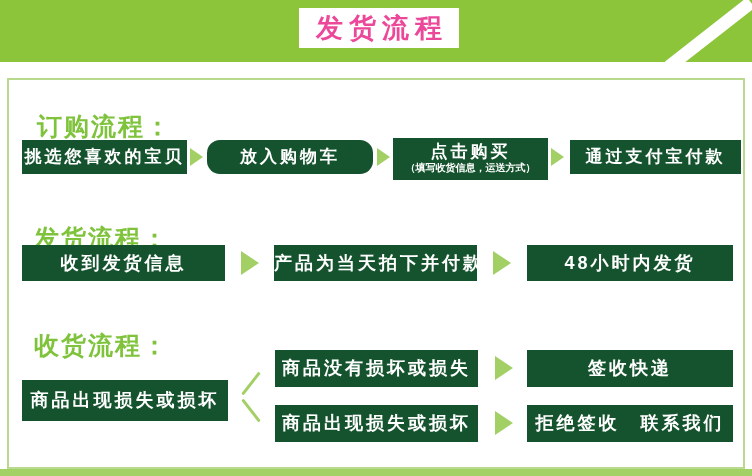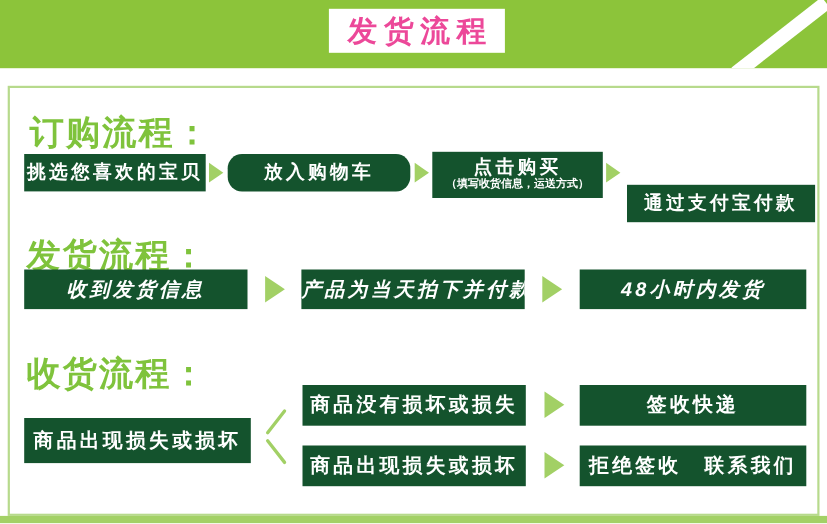--- a/index.html
+++ b/index.html
@@ -28,30 +28,30 @@
   .content-frame {
     position:absolute; left:7px; top:78px; width:734px; height:387px;
     border:2px solid #b7da8c; background:#ffffff;
   }
   .footer-bar {
     position:absolute; left:0; top:469px; width:752px; height:7px;
     background:#a3d166;
   }
   
   .sec-h {
-    position:absolute; margin:2px; color:#7fc33c; font-size:31px;
+    position:absolute; margin:12px; color:#7fc33c; font-size:25px;
     font-weight:bold; letter-spacing:2px; white-space:nowrap;
   }
   
   .box {
     position:absolute; background:#14532d; color:#ffffff; font-weight:bold;
     text-align:center; letter-spacing:3px; white-space:nowrap; overflow:hidden;
   }
   .box.r1 { height:34px; line-height:34px; font-size:17px; top:140px; }
-  .box.r2 { height:36px; line-height:36px; font-size:18px; top:245px;font-style:italic; }
+  .box.r2 { height:36px; line-height:36px; font-size:18px; top:245px; }
   .box.two-line { top:138px; height:42px; line-height:normal; }
   .box.two-line .main { font-size:17px; line-height:19px; padding-top:4px; }
   .box.two-line .sub  { font-size:10px; line-height:13px; letter-spacing:0px; }
   
   .arr { position:absolute; width:0; height:0; border-style:solid; }
   .arr.sm { border-width:9px 0 9px 13px; border-color:transparent transparent transparent #a2d065; }
   .arr.lg { border-width:12px 0 12px 18px; border-color:transparent transparent transparent #a2d065; }
   
   .fork {
     position:absolute; width:28px; height:3px; background:#a2d065; border-radius:2px;
@@ -75,21 +75,21 @@
 
   <div class="box r1" style="left:22px; width:165px;">挑选您喜欢的宝贝</div>
   <div class="arr sm" style="left:190px; top:148px;"></div>
   <div class="box r1" style="left:207px; width:166px;border-radius:13px;">放入购物车</div>
   <div class="arr sm" style="left:377px; top:148px;"></div>
   <div class="box two-line" style="left:393px; width:155px;">
     <div class="main">点击购买</div>
     <div class="sub">（填写收货信息，运送方式）</div>
   </div>
   <div class="arr sm" style="left:551px; top:148px;"></div>
-  <div class="box r1" style="left:570px; width:171px;margin-top:28px;">通过支付宝付款</div>
+  <div class="box r1" style="left:570px; width:171px;">通过支付宝付款</div>
 
   <h2 class="sec-h" style="left:22px; top:210px;">发货流程：</h2>
 
   <div class="box r2" style="left:22px; width:203px;">收到发货信息</div>
   <div class="arr lg" style="left:241px; top:251px;"></div>
   <div class="box r2" style="left:274px; width:203px;">产品为当天拍下并付款</div>
   <div class="arr lg" style="left:493px; top:251px;"></div>
   <div class="box r2" style="left:527px; width:206px;">48小时内发货</div>
 
   <h2 class="sec-h" style="left:22px; top:317px;">收货流程：</h2>

